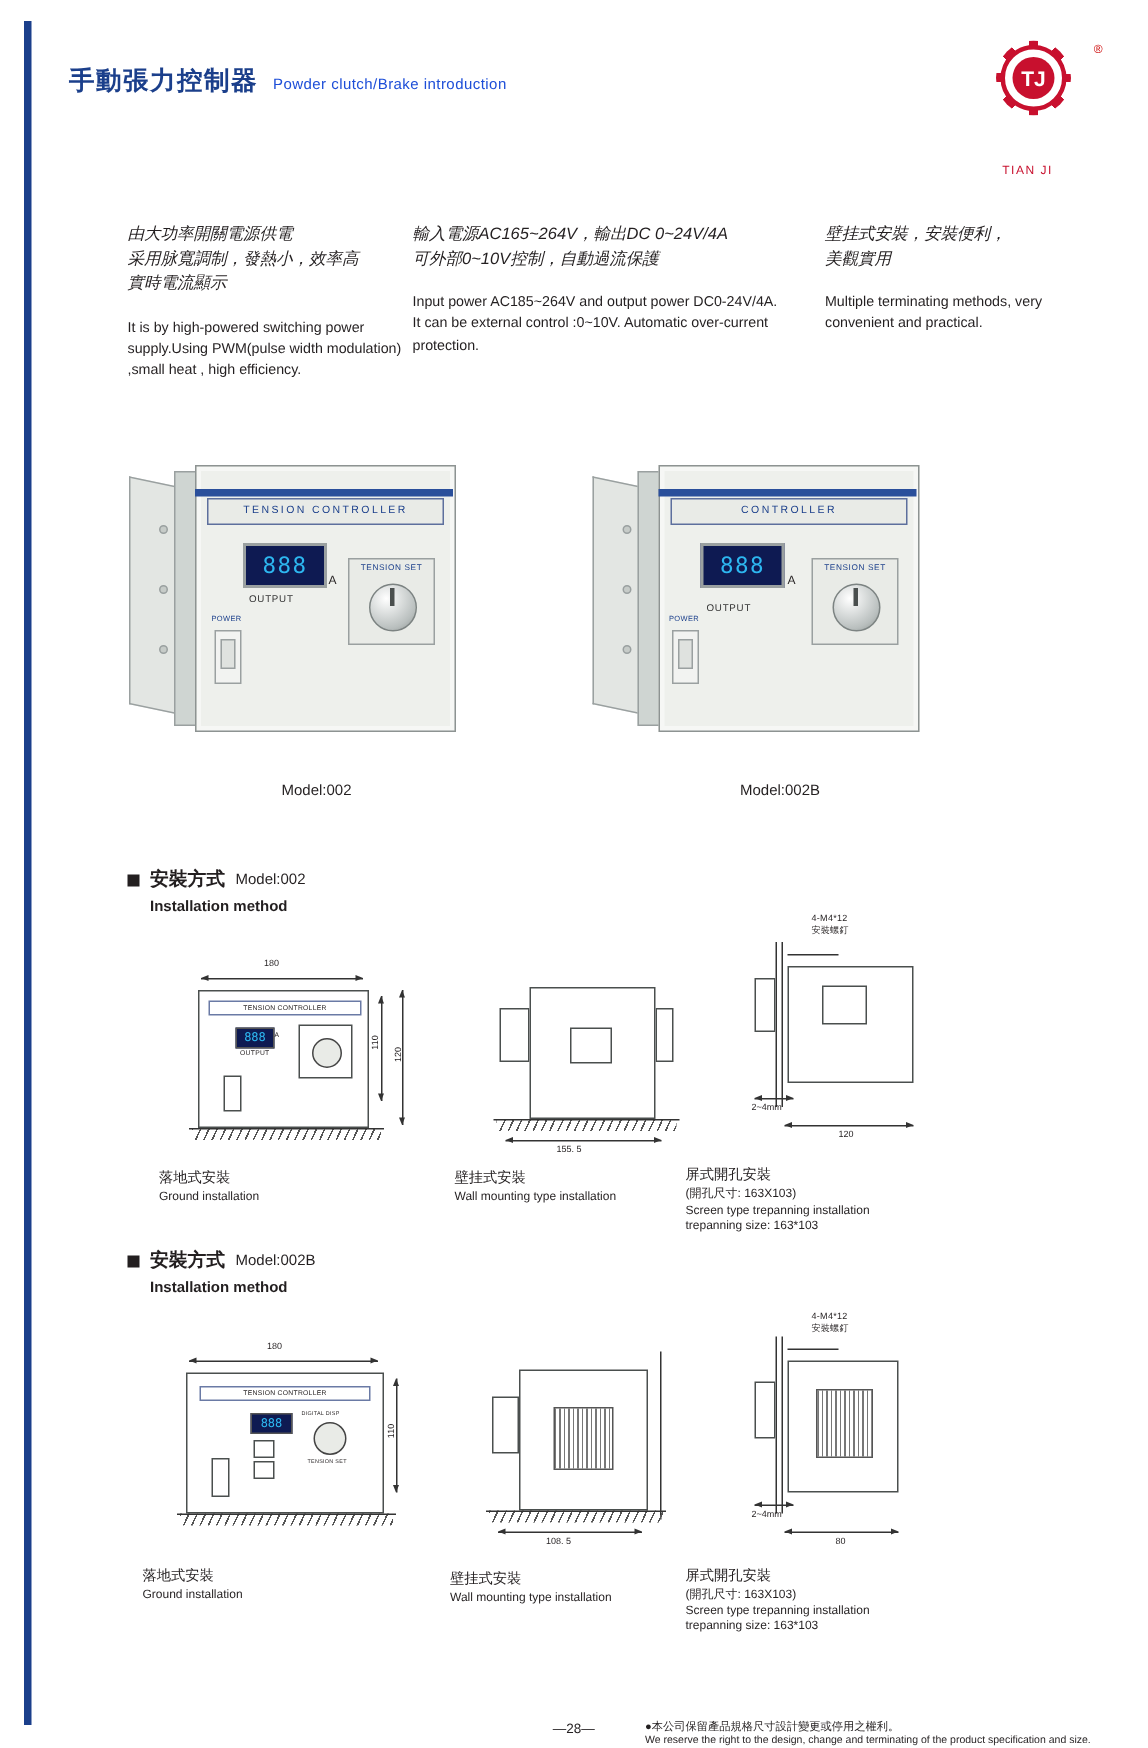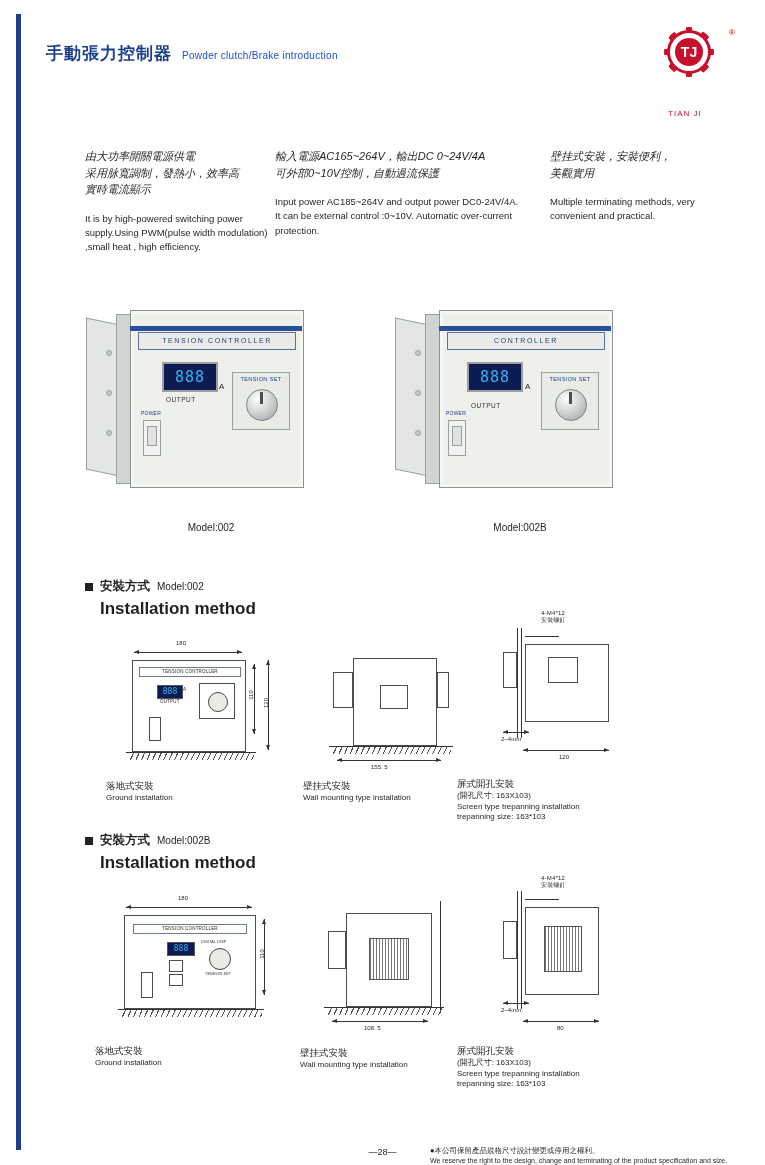--- a/index.html
+++ b/index.html
@@ -73,21 +73,21 @@
   .dev .sw b{position:absolute;left:3px;top:5px;width:8px;height:18px;background:#dfe2df;border:1px solid #9aa0a0;display:block;}
   .dev .swlbl{position:absolute;font-size:5px;color:#1b3f8b;text-align:center;letter-spacing:.2px;}
   .dev .screws span{position:absolute;width:4px;height:4px;border-radius:50%;background:#c6cbc8;border:1px solid #9aa0a0;}
 
   
   .sect{position:absolute;left:85px;}
   .sect .row1{display:flex;align-items:center;gap:7px;}
   .sect .sq{width:8px;height:8px;background:#231f20;display:inline-block;}
   .sect .cn{font-size:12.5px;font-weight:bold;}
   .sect .mdl{font-size:10px;font-weight:normal;}
-  .sect .en{font-size:17px;font-weight:bold;margin-top:4px;margin-left:15px;}
+  .sect .en{font-size:10px;font-weight:bold;margin-top:4px;margin-left:15px;}
 
   
   .diagrams{position:absolute;left:0;width:765px;}
   .dg{position:absolute;}
   .dg .cap{position:absolute;width:200px;text-align:left;font-size:9px;line-height:1.35;}
   .dg .cap .c1{font-size:9.5px;}
   .dg .cap .c2{font-size:8px;}
 
   .panel{position:absolute;border:1px solid #4a4f4e;background:#fff;}
   .tiny{font-size:4.5px;color:#231f20;letter-spacing:.2px;}

